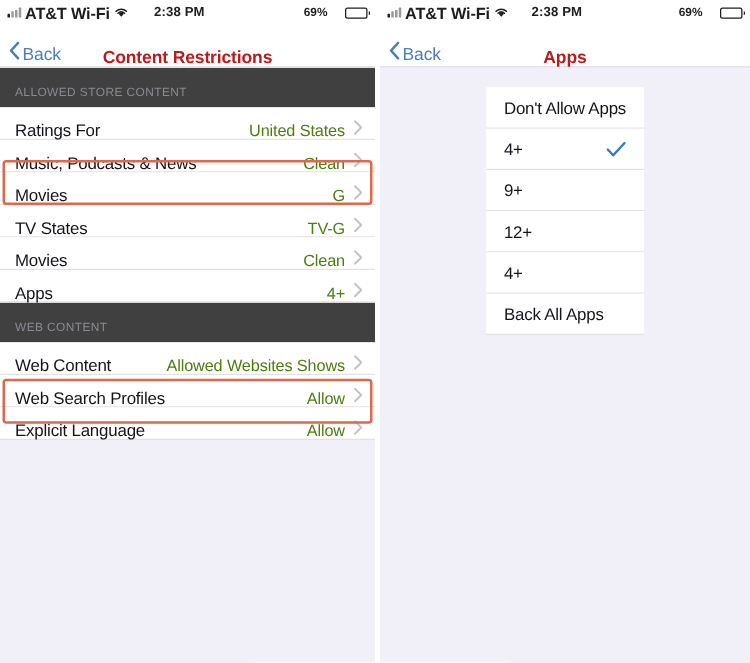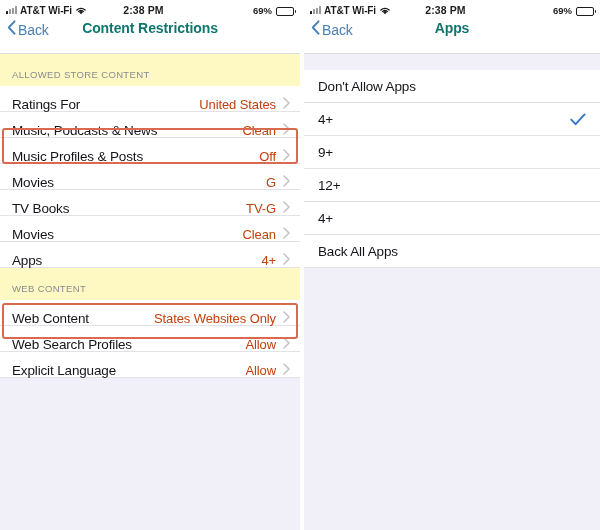--- a/index.html
+++ b/index.html
@@ -50,26 +50,26 @@
     left: 0; right: 13px;
     text-align: center;
     font-size: 10.5px;
     font-weight: 700;
     color: #1d1d1f;
     letter-spacing: 0.1px;
   }
   .sb-right {
     margin-left: auto;
     display: flex;
-    align-items: flex-end;
-    gap: 4px;
+    align-items: center;
+    gap: 14px;
     z-index: 2;
   }
   .carrier-text {
-    font-size: 10px;
+    font-size: 13px;
     font-weight: 700;
     color: #1d1d1f;
     letter-spacing: -0.1px;
   }
   .signal-bars {
     display: flex;
     align-items: flex-end;
     gap: 1px;
     height: 8px;
   }
@@ -112,21 +112,21 @@
     height: 100%;
     background: #1d1d1f;
     border-radius: 1px;
   }
 
   
   .navbar {
     height: 34px;
     background: #ffffff;
     display: flex;
-    align-items: flex-start;
+    align-items: flex-end;
     position: relative;
     border-bottom: 1px solid #dcdce0;
     box-sizing: border-box;
   }
   .nav-back {
     display: flex;
     align-items: center;
     gap: 2px;
     padding-left: 7px;
     cursor: pointer;
@@ -137,32 +137,32 @@
     color: #4a7fb5;
     letter-spacing: -0.1px;
   }
   .chev-back { display:block; }
   .nav-title {
     position: absolute;
     left: 0; right: 0;
     text-align: center;
     font-size: 14px;
     font-weight: 700;
-    color: #0f766e;
+    color: #b91c1c;
     letter-spacing: -0.1px;
   }
 
   
   .list-scroll {
     height: 476px;
     background: #f1eff8;
     overflow: hidden;
   }
   .section-header {
-    background: #fef9c3;
+    background: #404040;
     color: #8a8a92;
     font-size: 9.5px;
     letter-spacing: 0.35px;
     padding: 15px 0 6px 12px;
     box-sizing: border-box;
   }
   .rows { background:#ffffff; }
   .row {
     height: 26px;
     background: #ffffff;
@@ -182,21 +182,21 @@
     white-space: nowrap;
   }
   .row-right {
     margin-left: auto;
     display: flex;
     align-items: center;
     gap: 7px;
   }
   .row-value {
     font-size: 13px;
-    color: #c2410c;
+    color: #4d7c0f;
     letter-spacing: -0.1px;
     white-space: nowrap;
   }
   .chev-right { display:block; }
 
   
   .highlight-box {
     position: absolute;
     border: 2px solid #d9694f;
     border-radius: 3px;
@@ -229,20 +229,21 @@
   }
   .filler {
     background: #f1eff8;
     flex: 1 1 auto;
   }
   .right-body {
     height: 476px;
     display: flex;
     flex-direction: column;
     background: #f1eff8;
+    align-items: center;
   }
   .top-spacer {
     background: #f1eff8;
     height: 16px;
   }
 </style>
 </head>
 <body>
 
 <div class="screens">
@@ -309,46 +310,35 @@
           <span class="row-right">
             <span class="row-value">Clean</span>
             <span class="chev-right">
               <svg width="7" height="12" viewBox="0 0 7 12">
                 <path d="M1 1 L6 6 L1 11" stroke="#c2c2c8" stroke-width="1.5" fill="none" stroke-linecap="round" stroke-linejoin="round"></path>
               </svg>
             </span>
           </span>
         </div>
 
-        <div class="row">
-          <span class="row-label">Music Profiles &amp; Posts</span>
-          <span class="row-right">
-            <span class="row-value">Off</span>
-            <span class="chev-right">
-              <svg width="7" height="12" viewBox="0 0 7 12">
-                <path d="M1 1 L6 6 L1 11" stroke="#c2c2c8" stroke-width="1.5" fill="none" stroke-linecap="round" stroke-linejoin="round"></path>
-              </svg>
-            </span>
-          </span>
-        </div>
 
         <div class="row">
           <span class="row-label">Movies</span>
           <span class="row-right">
             <span class="row-value">G</span>
             <span class="chev-right">
               <svg width="7" height="12" viewBox="0 0 7 12">
                 <path d="M1 1 L6 6 L1 11" stroke="#c2c2c8" stroke-width="1.5" fill="none" stroke-linecap="round" stroke-linejoin="round"></path>
               </svg>
             </span>
           </span>
         </div>
 
         <div class="row">
-          <span class="row-label">TV Books</span>
+          <span class="row-label">TV States</span>
           <span class="row-right">
             <span class="row-value">TV-G</span>
             <span class="chev-right">
               <svg width="7" height="12" viewBox="0 0 7 12">
                 <path d="M1 1 L6 6 L1 11" stroke="#c2c2c8" stroke-width="1.5" fill="none" stroke-linecap="round" stroke-linejoin="round"></path>
               </svg>
             </span>
           </span>
         </div>
 
@@ -375,21 +365,21 @@
             </span>
           </span>
         </div>
       </div>
 
       <div class="section-header">WEB CONTENT</div>
       <div class="rows">
         <div class="row">
           <span class="row-label">Web Content</span>
           <span class="row-right">
-            <span class="row-value">States Websites Only</span>
+            <span class="row-value">Allowed Websites Shows</span>
             <span class="chev-right">
               <svg width="7" height="12" viewBox="0 0 7 12">
                 <path d="M1 1 L6 6 L1 11" stroke="#c2c2c8" stroke-width="1.5" fill="none" stroke-linecap="round" stroke-linejoin="round"></path>
               </svg>
             </span>
           </span>
         </div>
       </div>
 
       <div class="rows">

